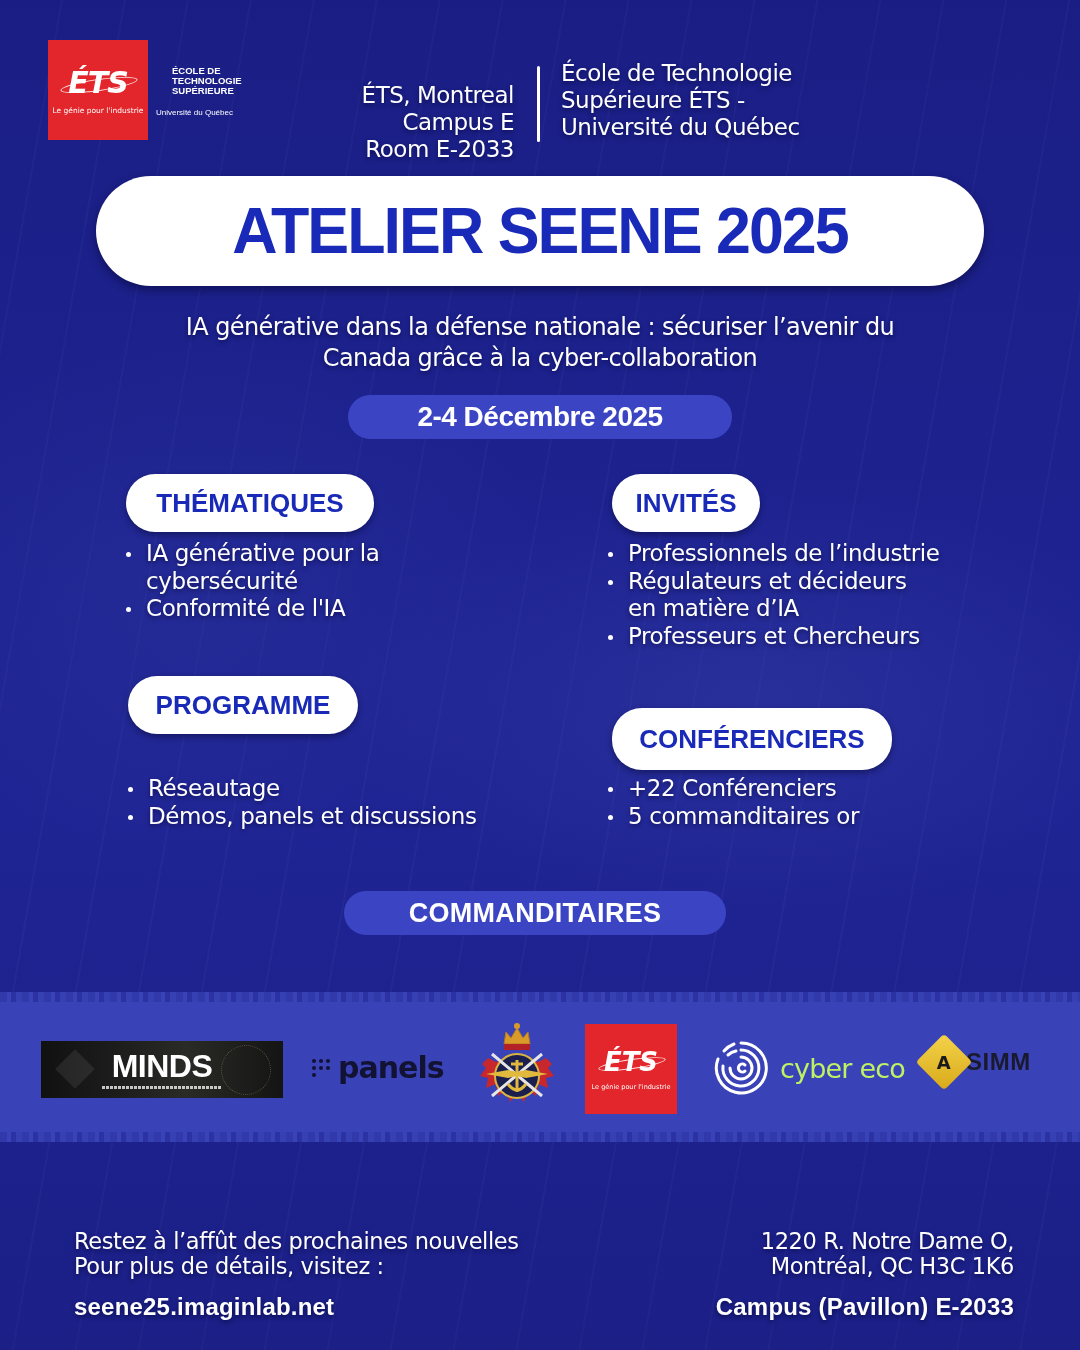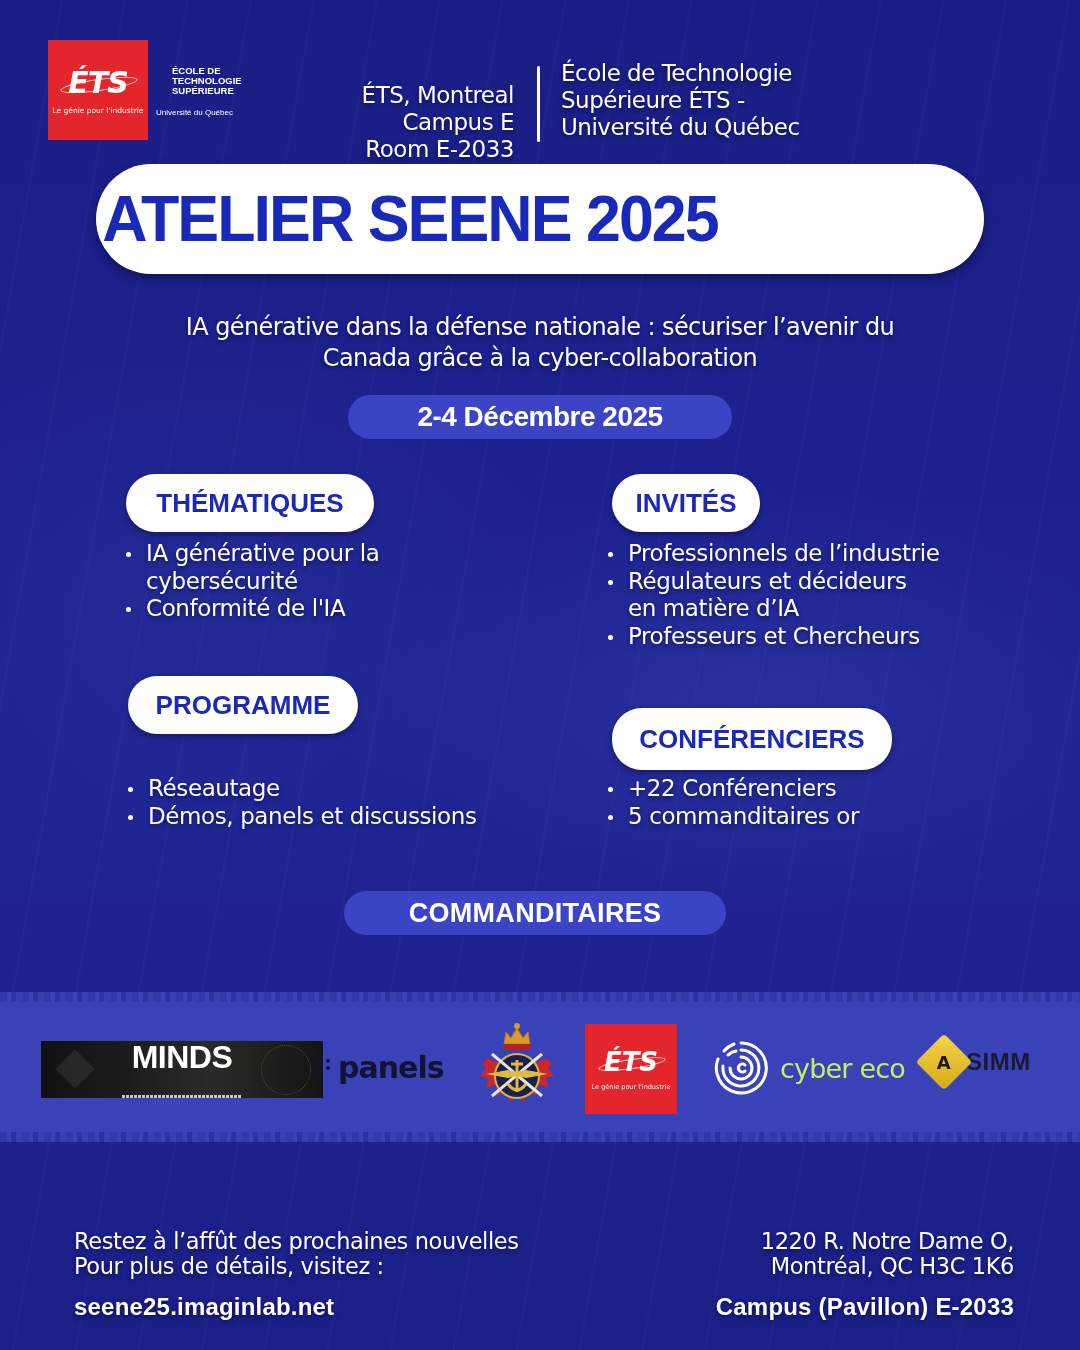--- a/index.html
+++ b/index.html
@@ -47,24 +47,24 @@
     font-family: "DejaVu Sans", sans-serif; font-size: 23px; line-height: 27px; letter-spacing: -0.5px; margin-top: 22px;
   }
   .loc-sep { left: 537px; top: 66px; width: 3px; height: 76px; background: #fff; border-radius: 2px; }
   .loc-right {
     left: 561px; top: 60px;
     font-family: "DejaVu Sans", sans-serif; font-size: 23px; line-height: 27px; letter-spacing: -0.5px;
   }
 
   
   .title-pill {
-    left: 96px; top: 164px; width: 888px; height: 110px;
+    left: 96px; top: 176px; width: 888px; height: 110px;
     background: #ffffff; border-radius: 56px;
     box-shadow: 0 4px 10px rgba(0,0,30,0.45);
-    display: flex; align-items: center; 
+    display: flex; align-items: center; justify-content: center;
   }
   .title-pill span {
     font-family: "Liberation Sans", sans-serif; font-weight: bold;
     font-size: 64px; color: #1a2ab8; letter-spacing: -2px;
     transform: scaleX(0.98);
   }
 
   .subtitle {
     left: 60px; top: 312px; width: 960px; text-align: center;
     font-family: "DejaVu Sans", sans-serif; font-size: 24px; line-height: 31px; letter-spacing: -0.6px;
@@ -111,23 +111,23 @@
   }
   .band::before, .band::after {
     content: ""; position: absolute; left: 0; right: 0; height: 10px;
     background: repeating-linear-gradient(90deg, #2f37a8 0 7px, #3a42b8 7px 11px, #2a2f9e 11px 16px, #3540b2 16px 22px);
     opacity: 0.85;
   }
   .band::before { top: 0; }
   .band::after { bottom: 0; }
 
   .minds {
-    left: 41px; top: 1041px; width: 282px; height: 57px;
+    left: 41px; top: 1041px; width: 242px; height: 57px;
     background: linear-gradient(90deg, #111 0%, #1c1c1c 30%, #2a2a26 60%, #141414 100%);
-    display: flex; flex-direction: column; align-items: center; justify-content: space-between;
+    display: flex; flex-direction: column; align-items: center; justify-content: center;
   }
   .minds .name { font-family: "Liberation Sans", sans-serif; font-weight: bold; font-size: 32px; line-height: 32px; color: #fff; letter-spacing: -0.5px; }
   .minds .leaf { position: absolute; left: 20px; top: 14px; width: 28px; height: 28px; background: rgba(255,255,255,0.08); transform: rotate(45deg); }
   .minds .globe { position: absolute; right: 12px; top: 4px; width: 50px; height: 50px; border-radius: 50%; border: 1px dotted rgba(180,170,120,0.4); }
   .minds .tagline { width: 120px; height: 3px; margin-top: 4px; background: repeating-linear-gradient(90deg, rgba(255,255,255,0.75) 0 3px, transparent 3px 4px); }
 
   .prompt { left: 312px; top: 1050px; display: flex; align-items: center; }
   .prompt .dots { display: grid; grid-template-columns: repeat(3, 4px); gap: 3px; margin-right: 8px; }
   .prompt .dots i { width: 4px; height: 4px; border-radius: 50%; background: #111133; display: block; }
   .prompt .dots i.blank { background: transparent; }

